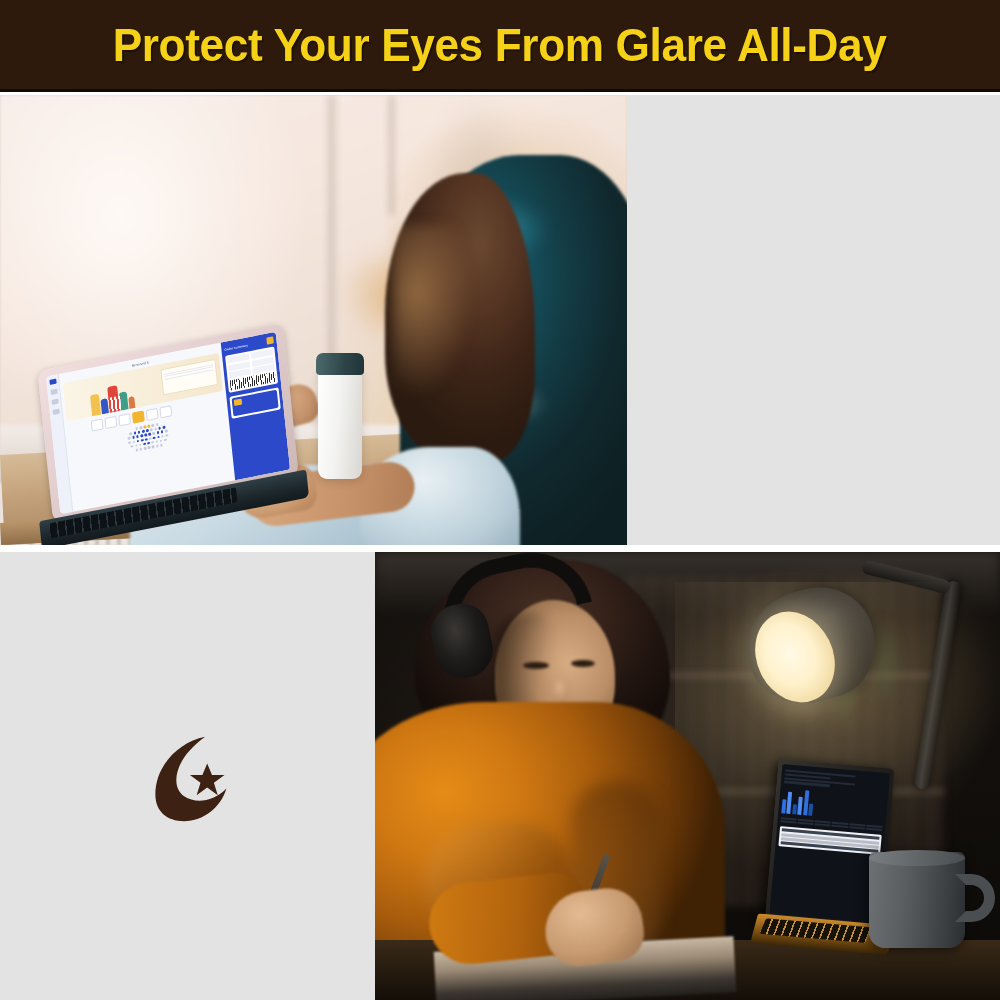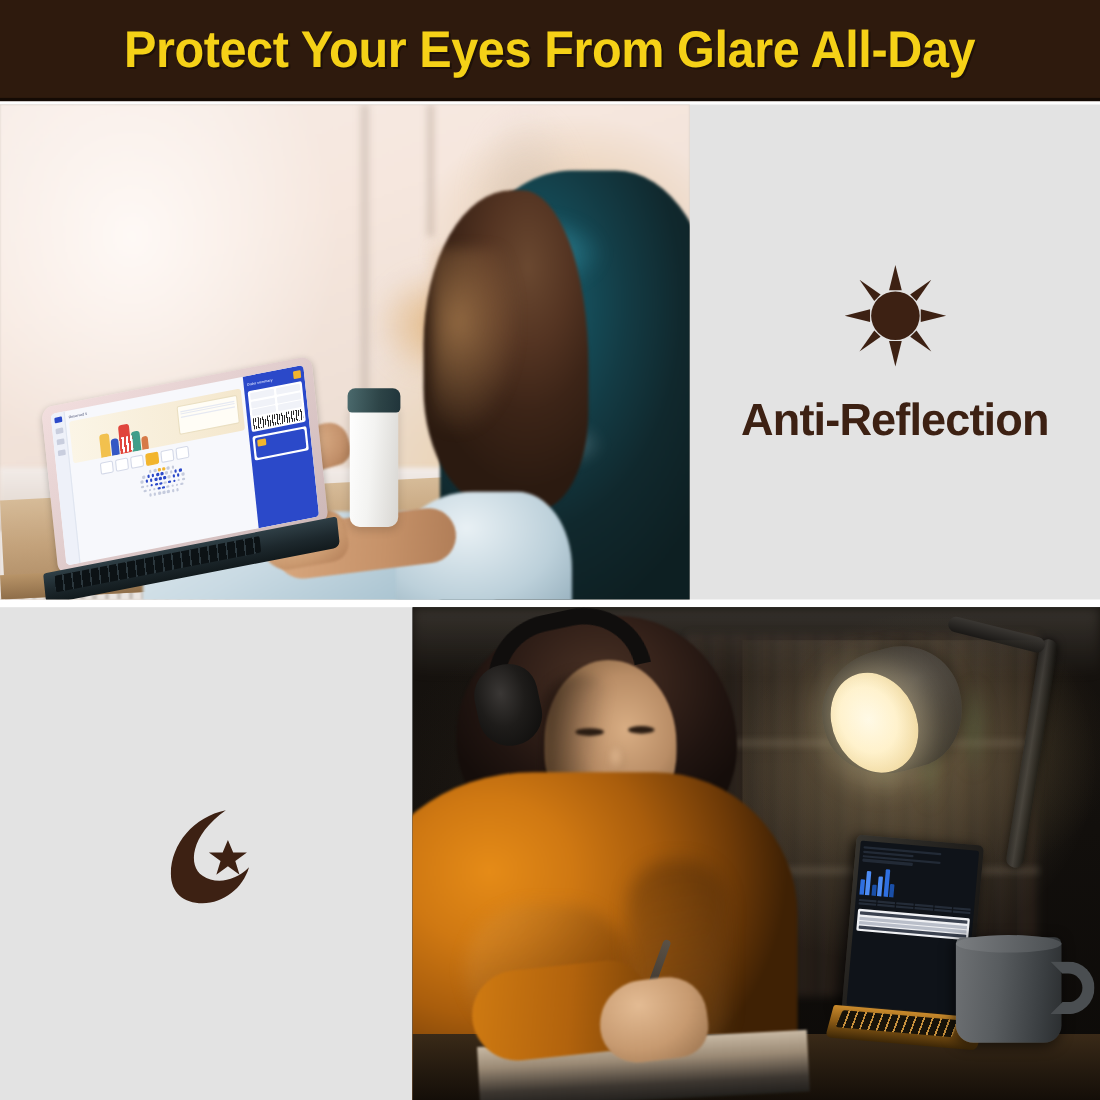--- a/index.html
+++ b/index.html
@@ -9,20 +9,21 @@
     width: 1000px; height: 1000px;
     background: #ffffff;
     font-family: "Liberation Sans", sans-serif;
     overflow: hidden;
   }
 
   #page {
     position: relative;
     width: 844px; height: 1000px;
     background: #ffffff;
+    text-align: center;
   }
 
   
   .header-banner {
     position: absolute;
     left: 0; top: 0;
     width: 1000px; height: 92px;
     background: #2e1a0d;
     display: flex;
     align-items: center;
@@ -772,36 +773,20 @@
       </div>
 
       <div style="position:absolute; left:318px; top:272px; width:44px; height:112px;
                   background:linear-gradient(95deg,#ffffff 0%,#f3f3f1 45%,#d8d6d2 100%);
                   border-radius:5px 5px 9px 9px; box-shadow:0 3px 8px rgba(0,0,0,0.14); filter:blur(0.5px);"></div>
       <div style="position:absolute; left:316px; top:258px; width:48px; height:22px;
                   background:linear-gradient(95deg,#4b6a6d,#2d4447 60%,#20343a);
                   border-radius:7px 7px 4px 4px;"></div>
     </div>
 
-    <div class="feat-right">
-      <svg class="icon-sun" viewBox="0 0 100 100">
-        <circle cx="50" cy="50" r="23" fill="#3d2113"></circle>
-        <g fill="#3d2113">
-          <polygon points="50,2 56,26 44,26" fill="#3d2113"></polygon>
-          <polygon points="98,50 74,56 74,44" fill="#3d2113"></polygon>
-          <polygon points="50,98 44,74 56,74" fill="#3d2113"></polygon>
-          <polygon points="2,50 26,44 26,56" fill="#3d2113"></polygon>
-          <polygon points="84,16 70,36 64,30" fill="#3d2113"></polygon>
-          <polygon points="84,84 64,70 70,64" fill="#3d2113"></polygon>
-          <polygon points="16,84 30,64 36,70" fill="#3d2113"></polygon>
-          <polygon points="16,16 36,30 30,36" fill="#3d2113"></polygon>
-        </g>
-      </svg>
-      <div class="feat-label" style="color: rgb(61, 33, 19);">Anti-Reflection</div>
-    </div>
   </div>
 
   <div class="row2" style="background: rgb(227, 227, 227);">
 
     <div class="feat-left">
       <svg class="icon-moon" viewBox="0 0 100 100">
         <path d="M68 8 C38 14 16 40 16 68 C16 86 28 96 46 96 C66 96 84 82 90 62 C76 76 58 78 46 70 C32 61 34 32 68 8 Z" fill="#3d2113"></path>
         <polygon points="70,36 75,48 88,48 77,56 81,69 70,61 59,69 63,56 52,48 65,48" fill="#3d2113"></polygon>
       </svg>
     </div>

